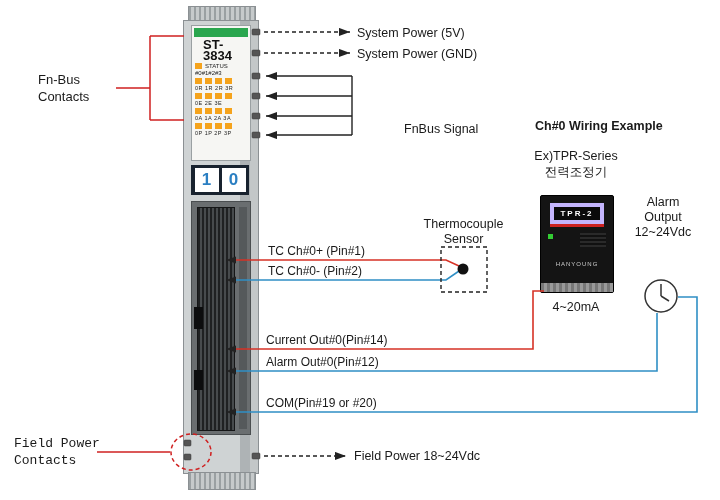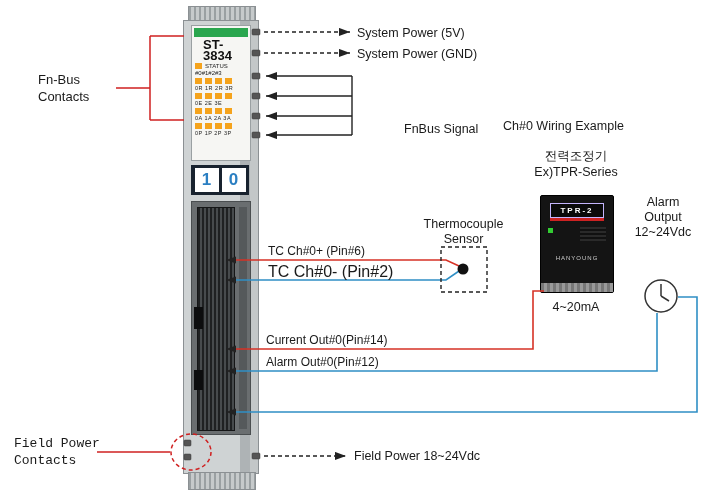--- a/index.html
+++ b/index.html
@@ -1,21 +1,21 @@
 <!DOCTYPE html>
 <html style="--accent-red: #cf2020; --wire-red: #d63226; --wire-blue: #2f8fc5; --led-orange: #f5a31c; --green: #2aa64e;"><head>
 <meta charset="utf-8">
 <style>
   html,body{margin:0;padding:0;}
   body{font-family:"Liberation Sans",sans-serif;background:#fff;}
   #stage{position:relative;width:720px;height:500px;background:#fff;overflow:hidden;}
   #wires{position:absolute;left:0;top:0;z-index:5;pointer-events:none;}
   .lbl{position:absolute;z-index:6;color:#1a1a1a;font-size:12.5px;line-height:15px;white-space:nowrap;}
   .ctr{text-align:center;white-space:normal;}
-  .bold{font-weight:normal;}
+  .bold{font-weight:bold;margin-left:32px;}
 
   
   #module{position:absolute;left:183px;top:6px;width:76px;height:488px;z-index:2;}
   .btop,.bbot{position:absolute;left:5px;width:66px;height:16px;
     background:repeating-linear-gradient(90deg,#9aa0a2 0 2px,#c6cacb 2px 5px);
     border:1px solid #8b9093;}
   .btop{top:0;} .bbot{top:466px;}
   .mbody{position:absolute;left:0;top:14px;width:74px;height:452px;
     background:linear-gradient(90deg,#cfd3d4 0 56px,#aeb3b5 56px 66px,#c3c7c8 66px);
     border:1px solid #8b9093;}
@@ -34,21 +34,21 @@
   .connector{position:absolute;left:7px;top:180px;width:58px;height:232px;background:#6a6e70;border:1px solid #4a4e50;}
   .slot{position:absolute;left:5px;top:5px;width:36px;height:222px;border:1px solid #151617;
     background:repeating-linear-gradient(90deg,#1f2122 0 2px,#474b4d 2px 4px);}
   .rail{position:absolute;right:3px;top:5px;width:8px;height:222px;background:#55595b;}
   .notch1,.notch2{position:absolute;left:2px;width:9px;background:#0c0d0e;}
   .notch1{top:105px;height:22px;} .notch2{top:168px;height:20px;}
 
   
   #tpr{position:absolute;left:540px;top:195px;width:72px;height:96px;z-index:4;
     background:#141414;border:1px solid #000;border-radius:2px;}
-  .tpr-plate{margin:7px 9px 0;border:1px solid #c4b5fd;background:#0a0a0a;color:#fff;
+  .tpr-plate{margin:7px 9px 0;border:4px solid #c4b5fd;background:#0a0a0a;color:#fff;
     font-weight:bold;font-size:8px;line-height:13px;text-align:center;letter-spacing:2px;}
   .tpr-redline{height:3px;background:#c22;margin:0 9px;}
   .tpr-mid{position:relative;height:34px;}
   .tpr-led{position:absolute;left:7px;top:7px;width:5px;height:5px;background:#3c3;}
   .tpr-vents{position:absolute;right:7px;top:6px;width:26px;height:14px;
     background:repeating-linear-gradient(0deg,#2a2a2a 0 2px,#111 2px 4px);}
   .tpr-brand{color:#ccc;font-size:6px;letter-spacing:1px;text-align:center;}
   .tpr-base{position:absolute;bottom:0;left:0;right:0;height:9px;
     background:repeating-linear-gradient(90deg,#777 0 3px,#999 3px 6px);}
 
@@ -57,21 +57,21 @@
   #lbl-sysgnd{left:357px;top:47px;}
   #lbl-fnbus-signal{left:360px;top:122px;margin-left:44px;}
   #lbl-fnbus-contacts{left:38px;top:71px;font-size:13px;line-height:17px;}
   #lbl-field-contacts{left:14px;top:435px;font-size:13px;line-height:17px;font-family:Liberation Mono, monospace;}
   #lbl-title{left:503px;top:119px;}
   #lbl-regulator{left:514px;top:148px;width:124px;line-height:16px;}
   #lbl-420{left:538px;top:300px;width:76px;}
   #lbl-alarm-block{left:622px;top:195px;width:82px;line-height:15px;}
   #lbl-thermo{left:416px;top:217px;width:95px;line-height:15px;}
   #lbl-tc-plus{left:268px;top:244px;font-size:12px;}
-  #lbl-tc-minus{left:268px;top:264px;font-size:16px;}
+  #lbl-tc-minus{left:268px;top:264px;font-size:12px;}
   #lbl-current{left:266px;top:333px;font-size:12px;}
   #lbl-alarm{left:266px;top:355px;font-size:12px;text-align:center;}
   #lbl-com{left:266px;top:396px;font-size:12px;}
   #lbl-field-power{left:354px;top:449px;}
 </style>
 </head>
 <body>
 
 <div id="stage">
 
@@ -217,36 +217,37 @@
     <div>Contacts</div>
   </div>
   <div class="lbl" id="lbl-field-contacts">
     <div>Field Power</div>
     <div>Contacts</div>
   </div>
 
   <div class="lbl bold" id="lbl-title">Ch#0 Wiring Example</div>
 
   <div class="lbl ctr" id="lbl-regulator">
+    <div>Ex)TPR-Series</div>
     <div>전력조정기</div>
-    <div>Ex)TPR-Series</div>
   </div>
 
   <div class="lbl ctr" id="lbl-420">4~20mA</div>
 
   <div class="lbl ctr" id="lbl-alarm-block">
     <div>Alarm</div>
     <div>Output</div>
     <div>12~24Vdc</div>
   </div>
 
   <div class="lbl ctr" id="lbl-thermo">
     <div>Thermocouple</div>
     <div>Sensor</div>
   </div>
 
-  <div class="lbl" id="lbl-tc-plus">TC Ch#0+ (Pin#6)</div>
+  <div class="lbl" id="lbl-tc-plus">TC Ch#0+ (Pin#1)</div>
   <div class="lbl" id="lbl-tc-minus">TC Ch#0- (Pin#2)</div>
   <div class="lbl" id="lbl-current">Current Out#0(Pin#14)</div>
   <div class="lbl" id="lbl-alarm">Alarm Out#0(Pin#12)</div>
+  <div class="lbl" id="lbl-com">COM(Pin#19 or #20)</div>
   <div class="lbl" id="lbl-field-power">Field Power 18~24Vdc</div>
 
 </div>
 
 </body></html>

